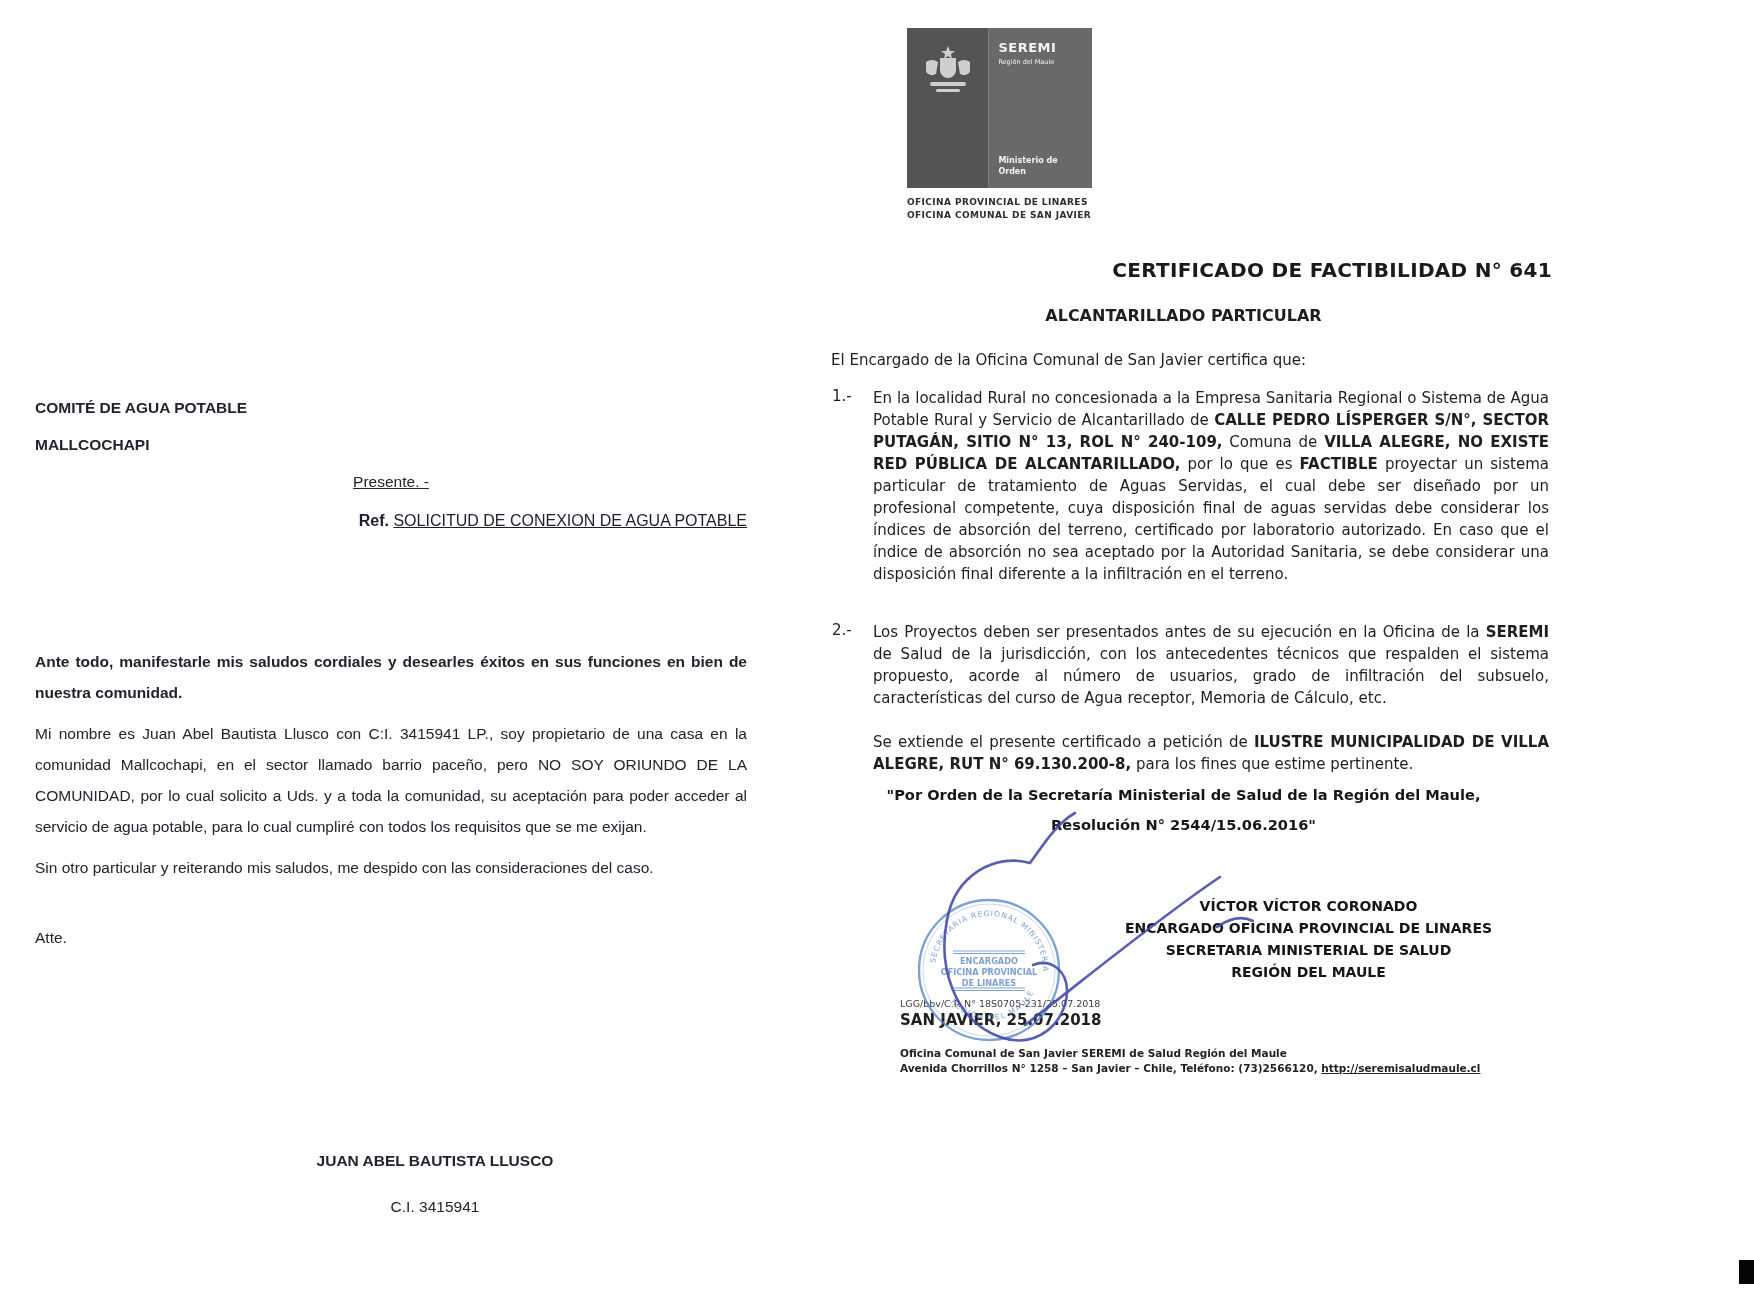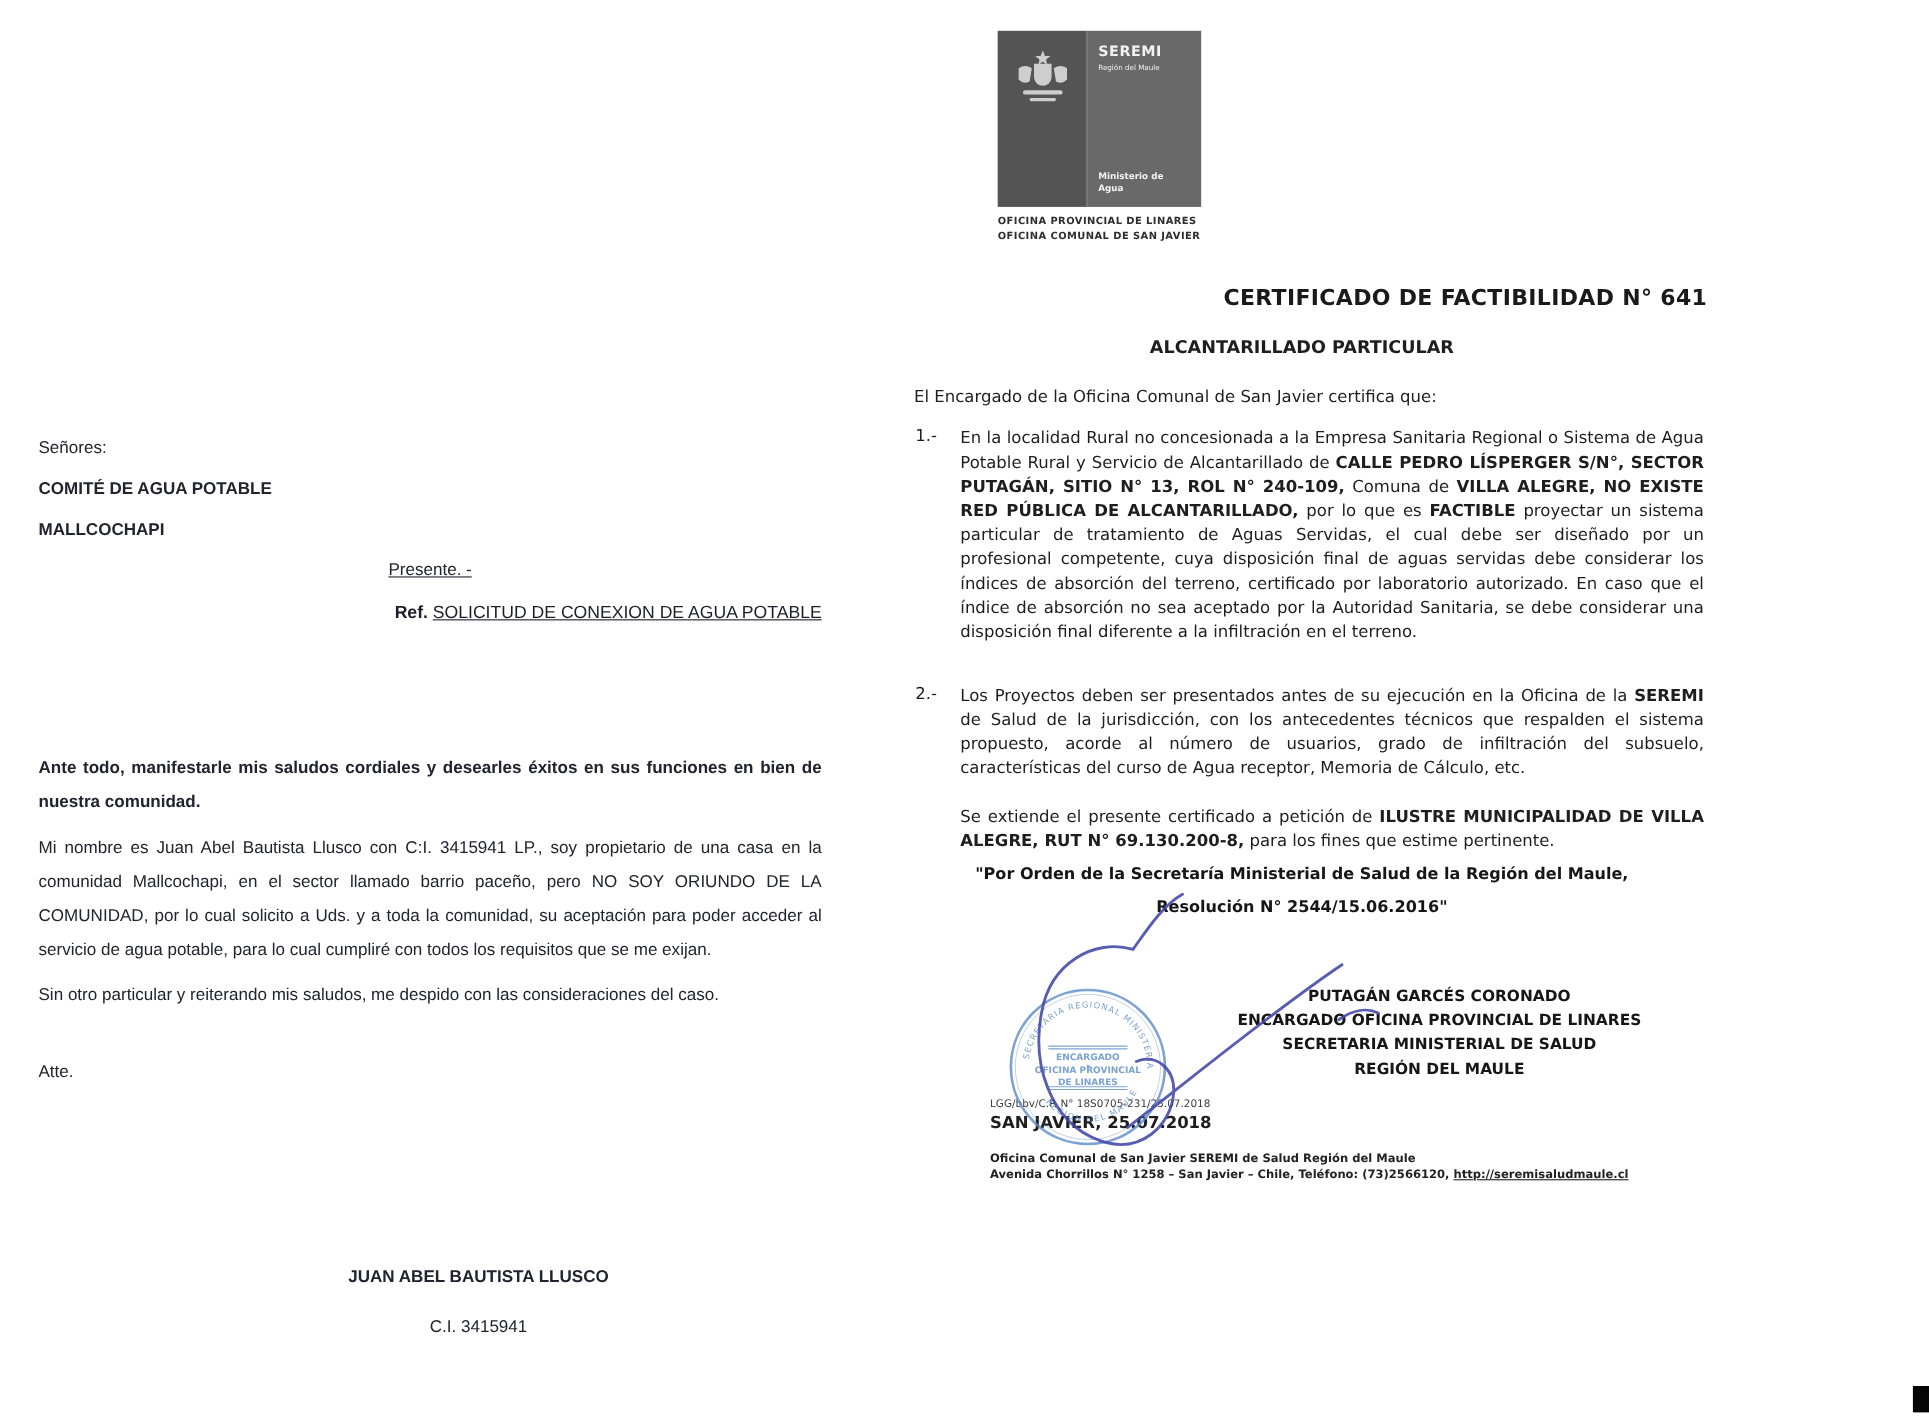--- a/index.html
+++ b/index.html
@@ -55,21 +55,20 @@
   .stamp{position:absolute;left:100px;top:896px;width:148px;height:148px;opacity:.8;}
   .sig-ink{position:absolute;left:110px;top:765px;width:360px;height:300px;}
   .corner-artifact{position:absolute;right:0;bottom:12px;width:15px;height:24px;background:#050505;}
 </style>
 </head>
 <body>
 
 <div id="page">
 
   <div class="letter">
-    <div class="hdr">Señores:</div>
     <div class="hdr bold">COMITÉ DE AGUA POTABLE</div>
     <div class="hdr bold">MALLCOCHAPI</div>
     <div class="hdr underline">Presente. -</div>
     <div class="ref-line"><span style="font-weight: bold;">Ref. </span><span style="font-weight: normal; text-decoration: underline;">SOLICITUD DE CONEXION DE AGUA POTABLE</span></div>
     <p class="body first">Ante todo, manifestarle mis saludos cordiales y desearles éxitos en sus funciones en bien de nuestra comunidad.</p>
     <p class="body">Mi nombre es Juan Abel Bautista Llusco con C:I. 3415941 LP., soy propietario de una casa en la comunidad Mallcochapi, en el sector llamado barrio paceño, pero NO SOY ORIUNDO DE LA COMUNIDAD, por lo cual solicito a Uds. y a toda la comunidad, su aceptación para poder acceder al servicio de agua potable, para lo cual cumpliré con todos los requisitos que se me exijan.</p>
     <p class="body">Sin otro particular y reiterando mis saludos, me despido con las consideraciones del caso.</p>
     <div class="closing">Atte.</div>
   </div>
   <div class="signer">
@@ -92,21 +91,21 @@
               <rect x="16" y="45" width="24" height="3" rx="1.5"></rect>
             </g>
           </svg>
         </div>
         <div class="logo-right">
           <div>
             <div class="logo-org">SEREMI</div>
             <div class="logo-region">Región del Maule</div>
           </div>
           <div class="logo-ministry">Ministerio de
-Agua</div>
+Orden</div>
         </div>
       </div>
     </div>
     <div class="office-lines">
       <div>OFICINA PROVINCIAL DE LINARES</div>
       <div>OFICINA COMUNAL DE SAN JAVIER</div>
     </div>
 
     <div class="title">CERTIFICADO DE FACTIBILIDAD N° 641</div>
     <div class="subtitle">ALCANTARILLADO PARTICULAR</div>
@@ -120,21 +119,21 @@
       <div class="item-num">2.-</div>
       <div class="item-text"><span>Los Proyectos deben ser presentados antes de su ejecución en la Oficina de la </span><span style="font-weight: bold;">SEREMI</span><span> de Salud de la jurisdicción, con los antecedentes técnicos que respalden el sistema propuesto, acorde al número de usuarios, grado de infiltración del subsuelo, características del curso de Agua receptor, Memoria de Cálculo, etc.</span></div>
     </div>
 
     <div class="extension"><span>Se extiende el presente certificado a petición de </span><span style="font-weight: bold;">ILUSTRE MUNICIPALIDAD DE VILLA ALEGRE, RUT N° 69.130.200-8,</span><span> para los fines que estime pertinente.</span></div>
 
     <div class="quote">"Por Orden de la Secretaría Ministerial de Salud de la Región del Maule,</div>
     <div class="quote quote-l2">Resolución N° 2544/15.06.2016"</div>
 
     <div class="sig-block">
-      <div>PUTAGÁN GARCÉS CORONADO</div>
+      <div>VÍCTOR VÍCTOR CORONADO</div>
       <div>ENCARGADO OFICINA PROVINCIAL DE LINARES</div>
       <div>SECRETARIA MINISTERIAL DE SALUD</div>
       <div>REGIÓN DEL MAULE</div>
     </div>
 
     <div class="refcode">LGG/bbv/C.P. N° 18S0705-231/25.07.2018</div>
     <div class="dateline">SAN JAVIER, 25.07.2018</div>
 
     <div class="footer">
       <div>Oficina Comunal de San Javier SEREMI de Salud Región del Maule</div>

